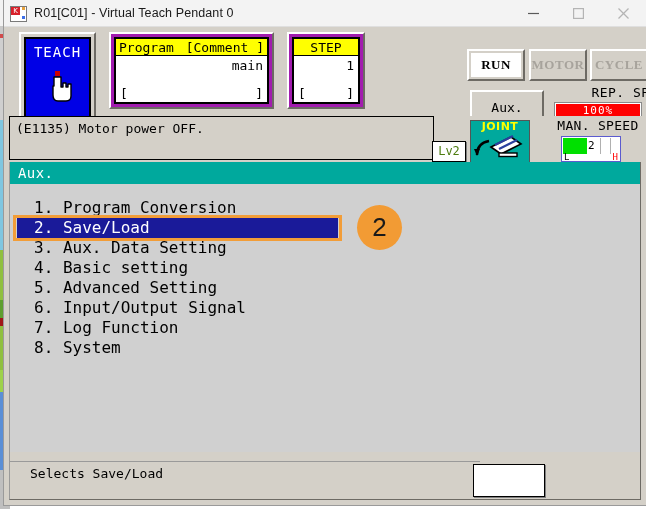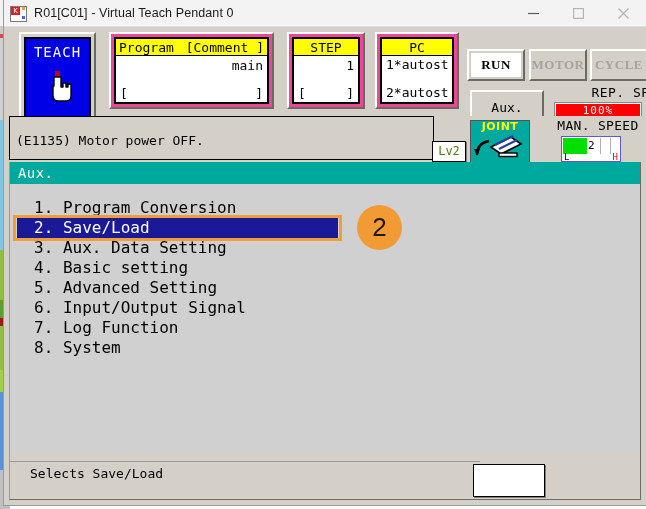--- a/index.html
+++ b/index.html
@@ -149,21 +149,21 @@
     position: absolute;
     left: 50%; top: 31px;
     transform: translateX(-50%);
     width: 30px; height: 32px;
   }
 
   
   .fieldbox {
     position: absolute;
     top: 5px;
-    background: #ec4899;
+    background: #a21caf;
     padding: 3px;
     box-sizing: border-box;
   }
   .fieldbox .field-inner {
     width: 100%; height: 100%;
     border: 2px solid #000000;
     background: #ffffff;
     box-sizing: border-box;
     display: flex;
     flex-direction: column;
@@ -280,21 +280,21 @@
   #msgbox {
     position: absolute;
     left: 5px; top: 0;
     width: 425px; height: 44px;
     background: #d4d0c8;
     border: 1px solid #000000;
     box-sizing: border-box;
     font-family: "DejaVu Sans Mono", monospace;
     font-size: 13px;
     color: #000000;
-    padding: 16px 6px;
+    padding: 4px 6px;
   }
   #lv-badge {
     position: absolute;
     left: 428px; top: 25px;
     width: 34px; height: 21px;
     background: #ffffff;
     border: 1px solid #000000;
     box-shadow: 1px 1px 0 #808080;
     box-sizing: border-box;
     font-family: "DejaVu Sans Mono", monospace;
@@ -535,31 +535,20 @@
         <div class="field-body">
           <div class="field-val-right">1</div>
           <div class="field-brackets">
             <span>[</span>
             <span>]</span>
           </div>
         </div>
       </div>
     </div>
 
-    <div id="pc-box" class="outset fieldbox">
-      <div class="field-inner">
-        <div class="field-head center">
-          <span>PC</span>
-        </div>
-        <div class="field-body">
-          <div class="pc-line">1*autost</div>
-          <div class="pc-line">2*autost</div>
-        </div>
-      </div>
-    </div>
 
     <div id="lamp-run" class="lamp outset">
       <div class="lamp-inner">RUN</div>
     </div>
     <div id="lamp-motor" class="lamp outset">
       <div class="lamp-inner">MOTOR</div>
     </div>
     <div id="lamp-cycle" class="lamp outset">
       <div class="lamp-inner">CYCLE</div>
     </div>

